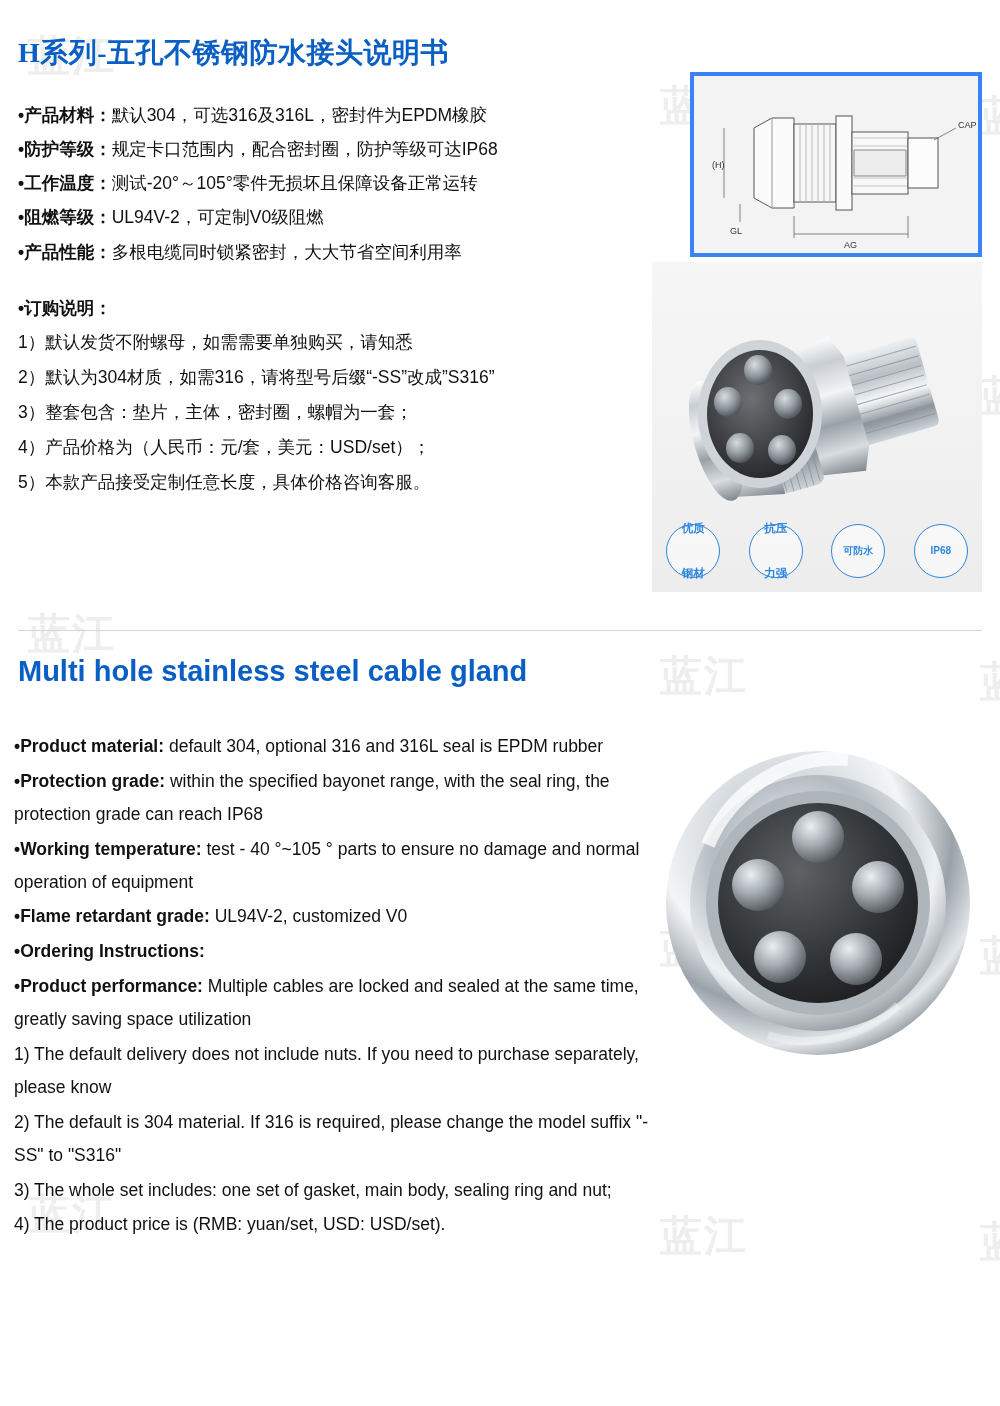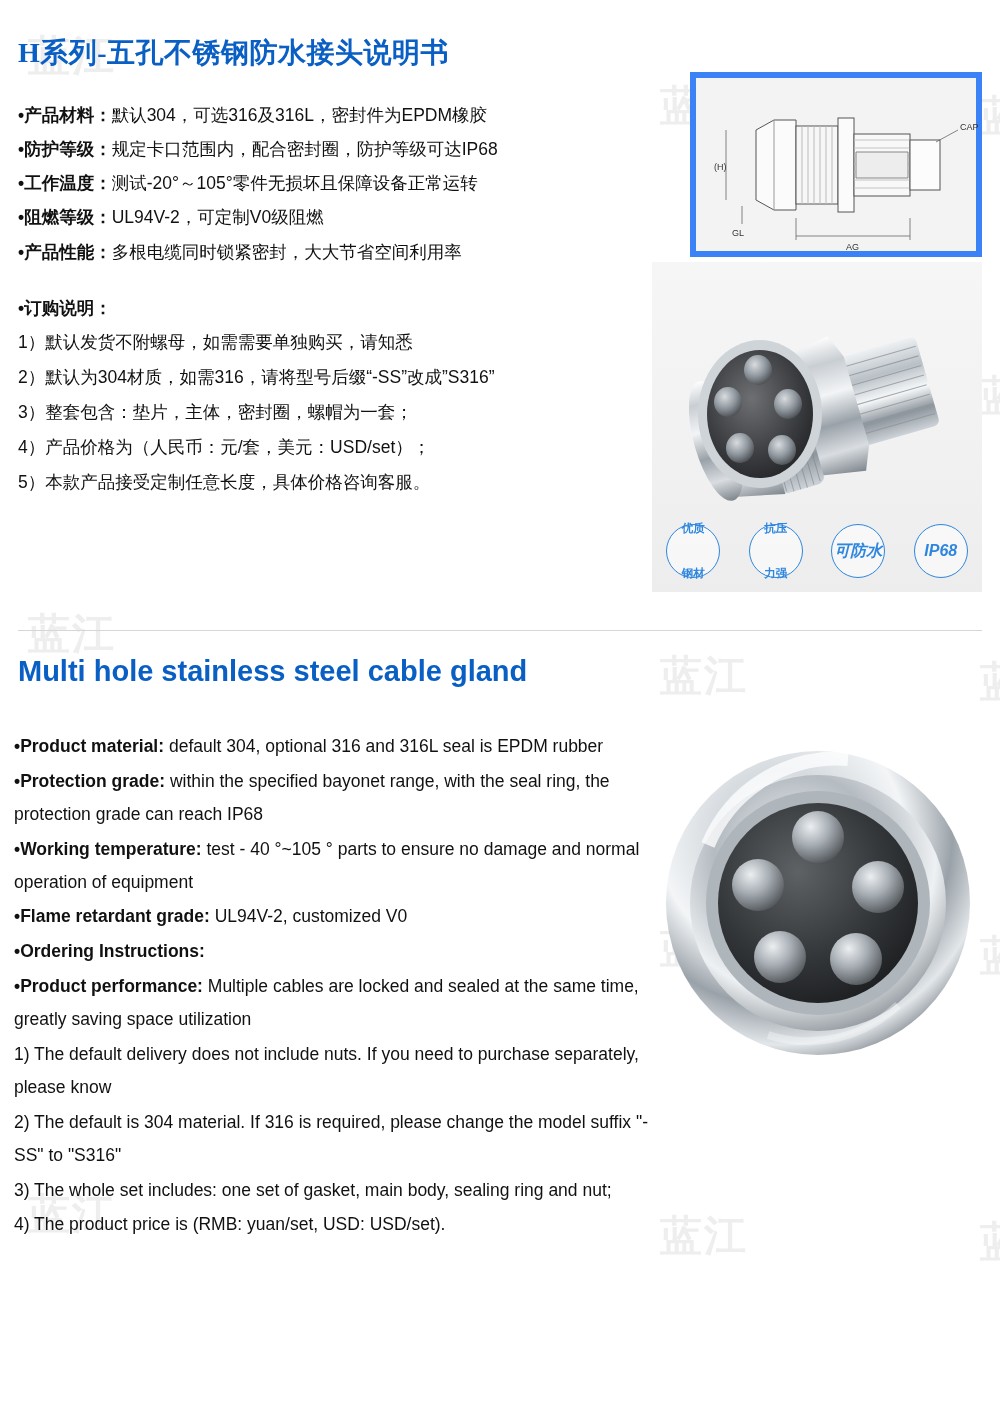--- a/index.html
+++ b/index.html
@@ -66,21 +66,21 @@
     width: 330px;
     height: 520px;
     z-index: 8;
   }
   .tech-box {
     position: absolute;
     top: 0; left: 38px;
     width: 292px;
     height: 185px;
     background: #f3f3f3;
-    border: 6px solid #3b82f6;
+    border: 4px solid #3b82f6;
   }
   .prod-box {
     position: absolute;
     top: 190px; left: 0px;
     width: 330px;
     height: 330px;
     background: linear-gradient(180deg,#f6f6f6 0%, #f1f1f1 60%, #ededed 100%);
   }
   .badge-row {
     position: absolute;
@@ -99,21 +99,21 @@
     line-height: 1.15;
     display: flex;
     flex-direction: column;
     align-items: center;
     justify-content: center;
     background: rgba(255,255,255,0.55);
     text-align: center;
     font-weight: bold;
     gap: 32px;
   }
-  .badge.single { font-size: 16px; font-style: italic; }
+  .badge.single { font-size: 10px; }
 
   
   .divider {
     position: absolute;
     top: 630px; left: 18px;
     width: 964px;
     height: 1px;
     background: #d6d6d6;
     z-index: 10;
   }

